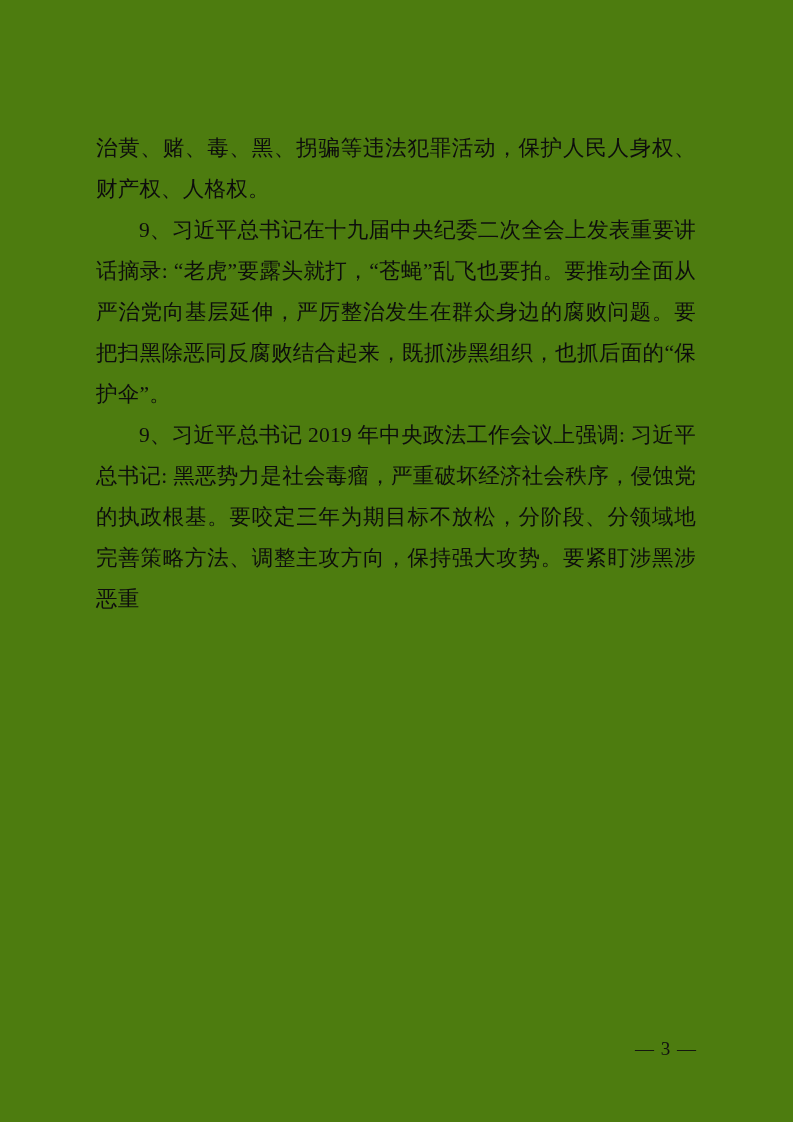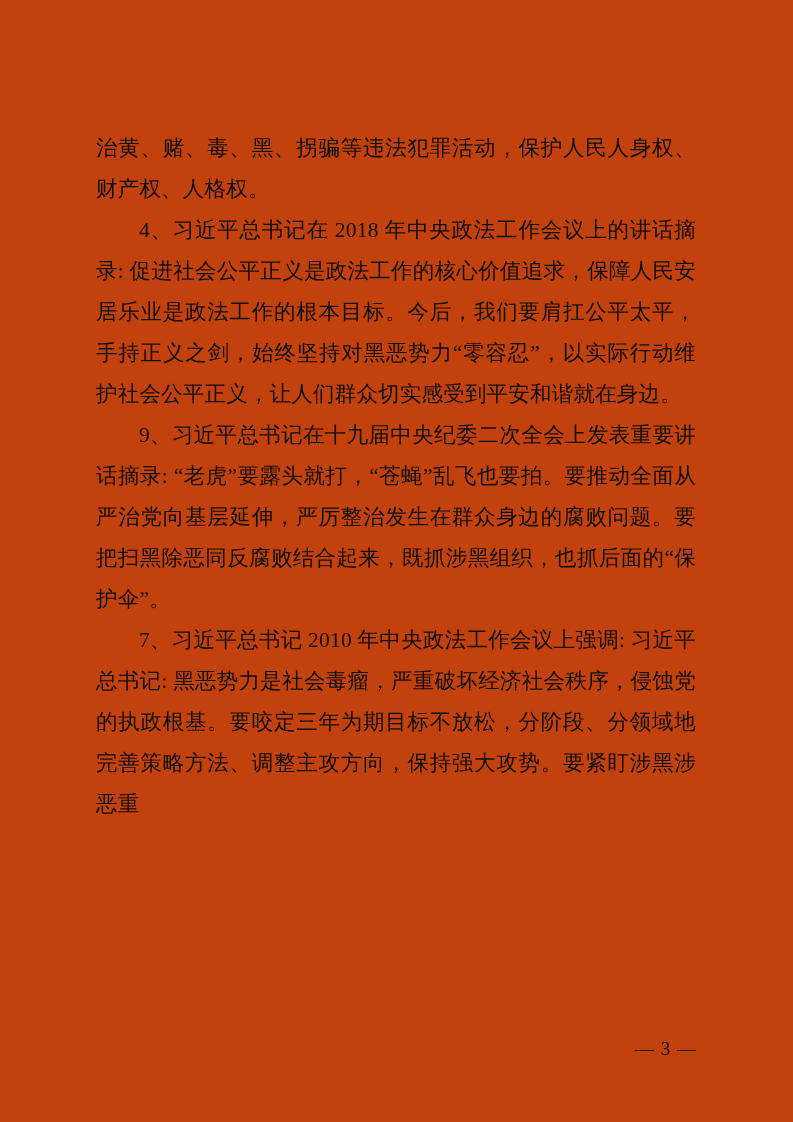--- a/index.html
+++ b/index.html
@@ -8,21 +8,21 @@
     background: #b8b8b8;
   }
   body {
     font-family: "Liberation Serif", "DejaVu Serif", serif;
   }
   .page {
     position: relative;
     width: 793px;
     height: 1122px;
     margin: 0 auto;
-    background: #c2410c;
+    background: #4d7c0f;
     box-sizing: border-box;
     overflow: hidden;
   }
   .page-inner {
     position: absolute;
     left: 96px;
     top: 128px;
     width: 600px;
   }
   .para {
@@ -53,18 +53,17 @@
     color: #111111;
     letter-spacing: 1px;
   }
 </style>
 </head>
 <body>
 
 <div class="page">
   <div class="page-inner">
     <p class="para">治黄、赌、毒、黑、拐骗等违法犯罪活动，保护人民人身权、财产权、人格权。</p>
-    <p class="para indent">4、习近平总书记在 2018 年中央政法工作会议上的讲话摘录: 促进社会公平正义是政法工作的核心价值追求，保障人民安居乐业是政法工作的根本目标。今后，我们要肩扛公平太平，手持正义之剑，始终坚持对黑恶势力“零容忍”，以实际行动维护社会公平正义，让人们群众切实感受到平安和谐就在身边。</p>
     <p class="para indent">9、习近平总书记在十九届中央纪委二次全会上发表重要讲话摘录: “老虎”要露头就打，“苍蝇”乱飞也要拍。要推动全面从严治党向基层延伸，严厉整治发生在群众身边的腐败问题。要把扫黑除恶同反腐败结合起来，既抓涉黑组织，也抓后面的“保护伞”。</p>
-    <p class="para indent">7、习近平总书记 2010 年中央政法工作会议上强调: 习近平总书记: 黑恶势力是社会毒瘤，严重破坏经济社会秩序，侵蚀党的执政根基。要咬定三年为期目标不放松，分阶段、分领域地完善策略方法、调整主攻方向，保持强大攻势。要紧盯涉黑涉恶重</p>
+    <p class="para indent">9、习近平总书记 2019 年中央政法工作会议上强调: 习近平总书记: 黑恶势力是社会毒瘤，严重破坏经济社会秩序，侵蚀党的执政根基。要咬定三年为期目标不放松，分阶段、分领域地完善策略方法、调整主攻方向，保持强大攻势。要紧盯涉黑涉恶重</p>
   </div>
   <div class="footer">— 3 —</div>
 </div>
 
 </body></html>

